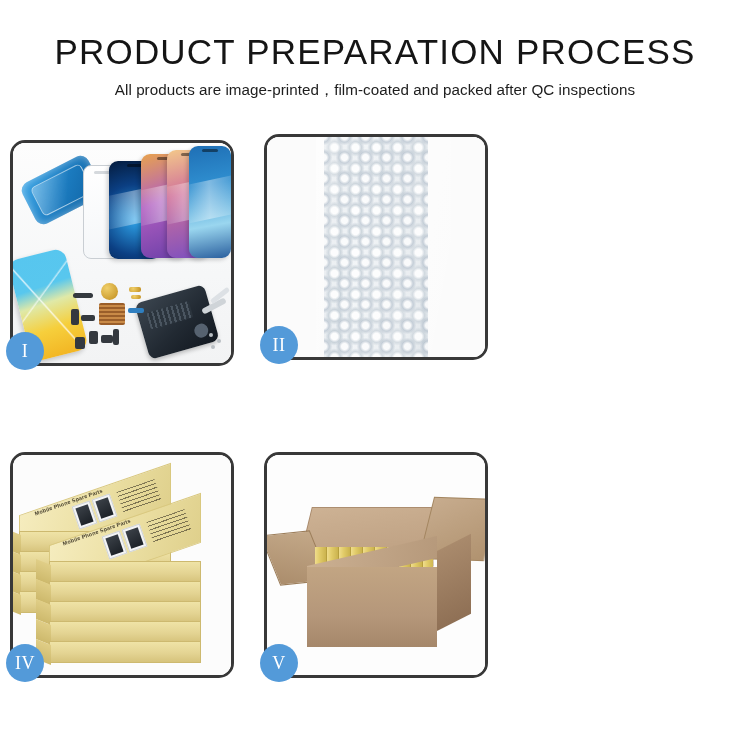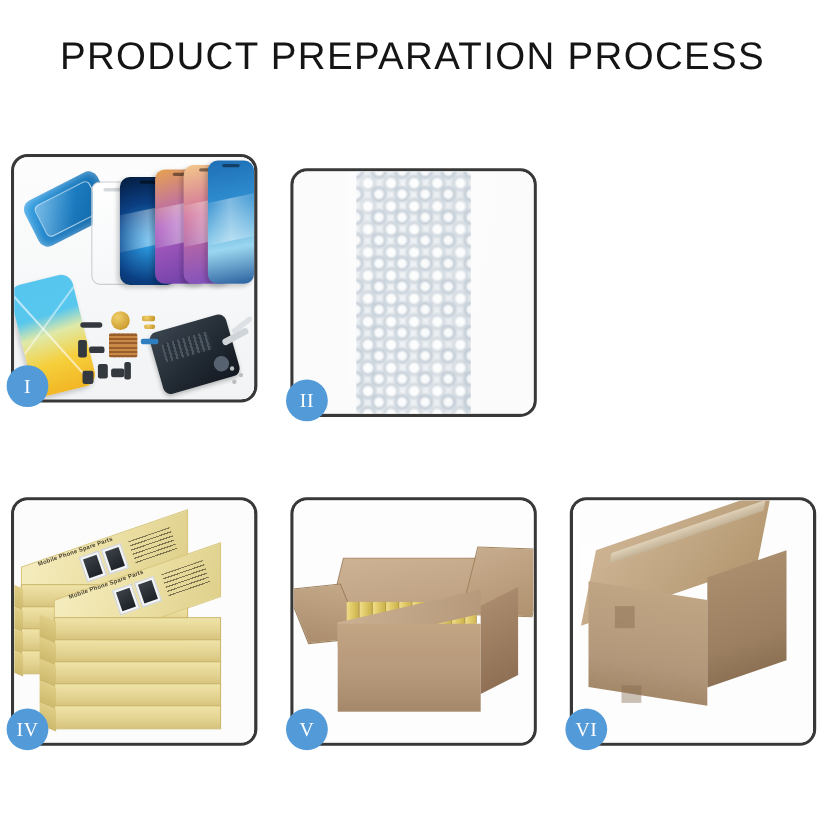--- a/index.html
+++ b/index.html
@@ -65,21 +65,21 @@
     overflow: visible;
   }
   .panel .clip {
     position: absolute;
     inset: 0;
     border-radius: 12px;
     overflow: hidden;
     background: #fefefe;
   }
   .p1 { left: 10px;  top: 6px; }
-  .p2 { left: 264px; top: 19px; }
+  .p2 { left: 264px; top: 0; }
   .p3 { left: 518px; top: 6px; }
   .p4 { left: 10px;  top: 8px; }
   .p5 { left: 264px; top: 8px; }
   .p6 { left: 518px; top: 8px; }
 
   
   .badge {
     position: absolute;
     left: -7px;
     bottom: -7px;
@@ -393,20 +393,21 @@
     background: linear-gradient(120deg, rgba(255,255,255,.4), rgba(255,255,255,0) 60%);
     transform: skewY(-16deg);
     pointer-events:none;
   }
 </style>
 </head>
 <body>
 
 <div class="header">
   <div class="title">PRODUCT PREPARATION PROCESS</div>
+  <div class="subtitle">All products are image-printed，film-coated and packed after QC inspections</div>
 </div>
 
 <div class="grid">
 
   <div class="row row1">
 
     <div class="panel p1">
       <div class="clip">
         <div class="scene1">
           <div class="film"></div>
@@ -529,28 +530,14 @@
           </div>
 
           <div class="c5top"></div>
           <div class="c5body"></div>
           <div class="c5right"></div>
         </div>
       </div>
       <div class="badge">V</div>
     </div>
 
-    <div class="panel p6">
-      <div class="clip">
-        <div class="scene6">
-          <div class="c6wrap"></div>
-          <div class="c6top"></div>
-          <div class="c6tape"></div>
-          <div class="c6front"></div>
-          <div class="c6side"></div>
-          <span class="c6tab" style="left:38px; top:96px; width:18px; height:20px;"></span>
-          <span class="c6tab" style="left:44px; top:168px; width:18px; height:16px;"></span>
-        </div>
-      </div>
-      <div class="badge">VI</div>
-    </div>
   </div>
 </div>
 
 </body></html>

